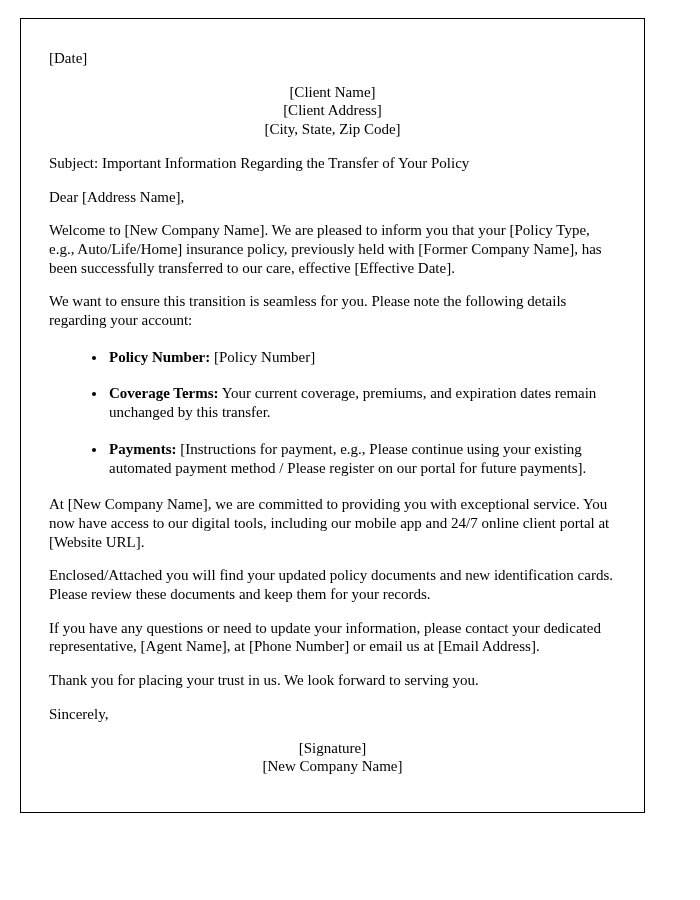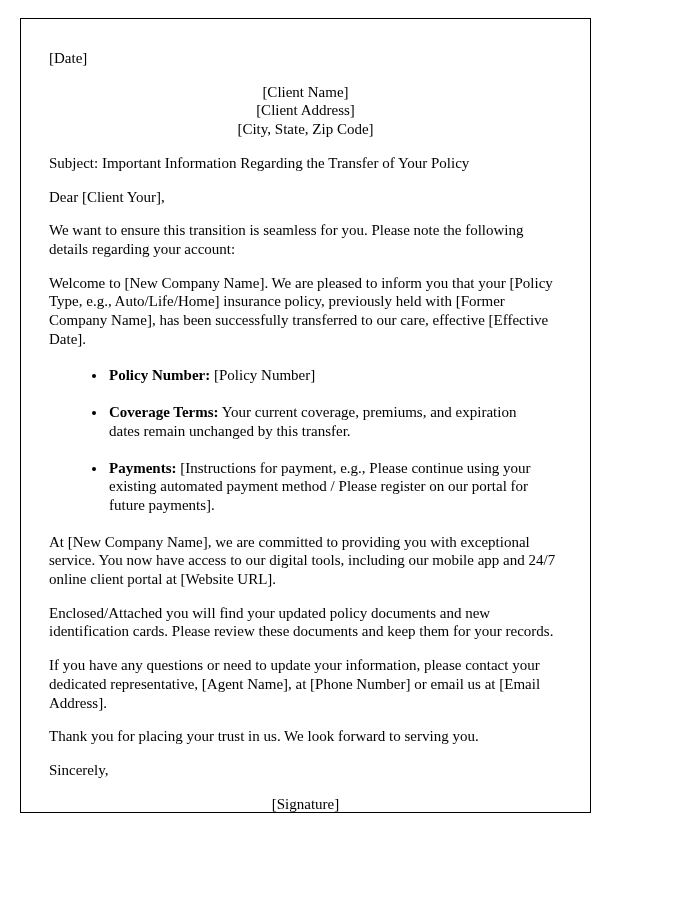--- a/index.html
+++ b/index.html
@@ -7,21 +7,21 @@
     padding: 0;
     background: #ffffff;
     width: 700px;
     height: 900px;
     font-family: "Liberation Serif", serif;
   }
   .page {
     position: absolute;
     left: 20px;
     top: 18px;
-    width: 571px;
+    width: 625px;
     height: 795px;
     border: 1px solid #000000;
     box-sizing: border-box;
     background: #ffffff;
     padding: 30px 28px 20px 28px;
     overflow: hidden;
   }
   .letter {
     font-size: 15px;
     line-height: 18.7px;
@@ -59,25 +59,25 @@
     <p class="para">[Date]</p>
 
     <div class="para">
       <div class="line">[Client Name]</div>
       <div class="line">[Client Address]</div>
       <div class="line">[City, State, Zip Code]</div>
     </div>
 
     <p class="para subject">Subject: Important Information Regarding the Transfer of Your Policy</p>
 
-    <p class="para">Dear [Client Your],</p>
+    <p class="para">Dear [Address Name],</p>
+
+    <p class="para">Welcome to [New Company Name]. We are pleased to inform you that your [Policy Type, e.g., Auto/Life/Home] insurance policy, previously held with [Former Company Name], has been successfully transferred to our care, effective [Effective Date].</p>
 
     <p class="para">We want to ensure this transition is seamless for you. Please note the following details regarding your account:</p>
-
-    <p class="para">Welcome to [New Company Name]. We are pleased to inform you that your [Policy Type, e.g., Auto/Life/Home] insurance policy, previously held with [Former Company Name], has been successfully transferred to our care, effective [Effective Date].</p>
 
     <ul class="details">
       <li><strong>Policy Number:</strong>
         <span>[Policy Number]</span></li>
       <li><strong>Coverage Terms:</strong>
         <span>Your current coverage, premiums, and expiration dates remain unchanged by this transfer.</span></li>
       <li><strong>Payments:</strong>
         <span>[Instructions for payment, e.g., Please continue using your existing automated payment method / Please register on our portal for future payments].</span></li>
     </ul>
 

